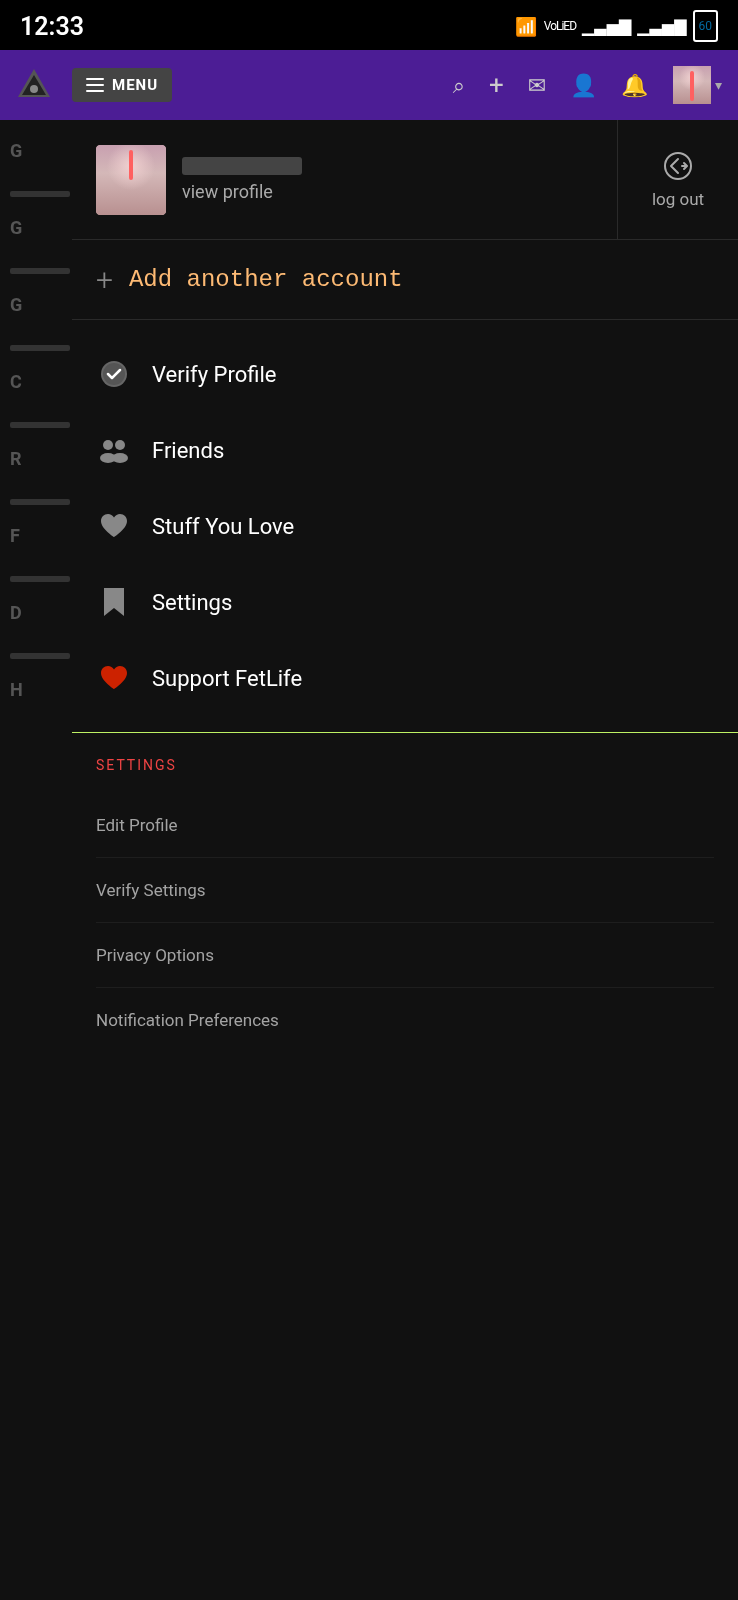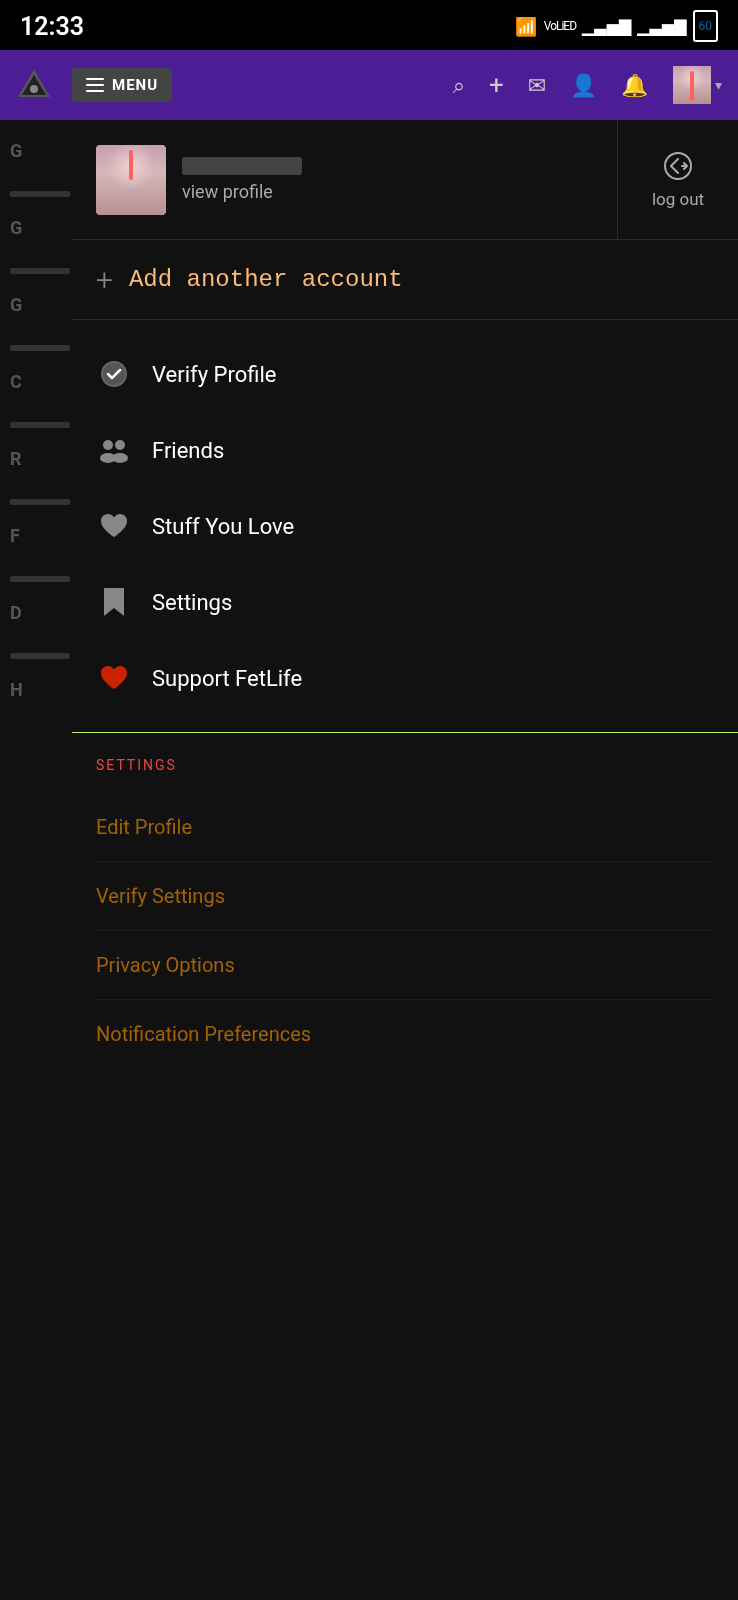--- a/index.html
+++ b/index.html
@@ -319,22 +319,22 @@
       padding: 22px 0;
       border-bottom: 1px solid #1e1e1e;
       cursor: pointer;
     }
 
     .settings-item:last-child {
       border-bottom: none;
     }
 
     .settings-item-label {
-      font-size: 20px;
-      color: #a16207;
+      font-size: 17px;
+      color: #a3a3a3;
     }
 
     
     .bottom-indicator {
       position: absolute;
       bottom: 16px;
       left: 50%;
       transform: translateX(-50%);
       width: 160px;
       height: 6px;

